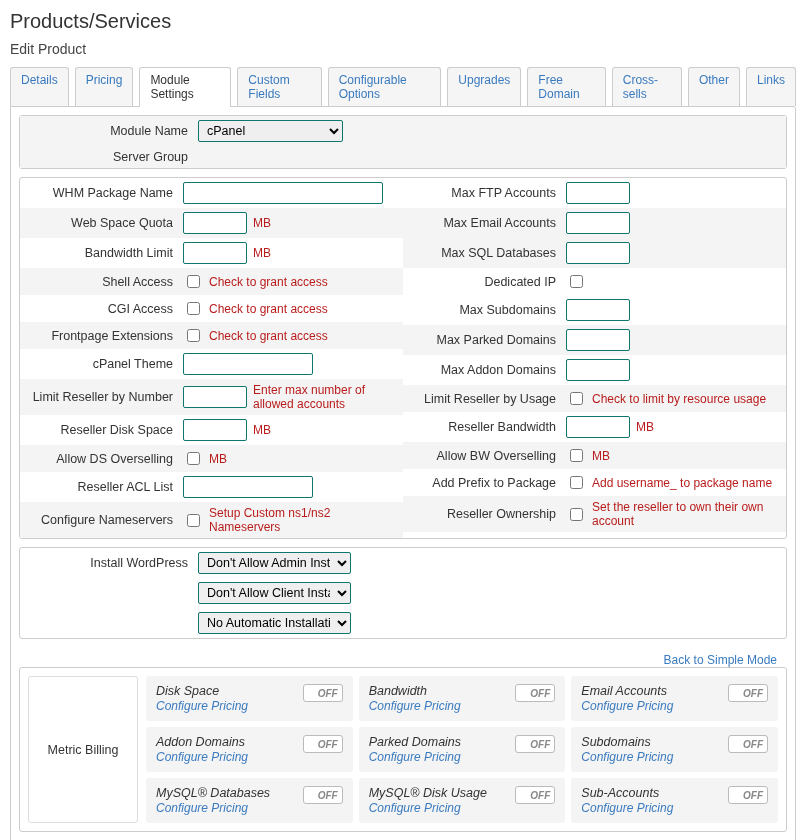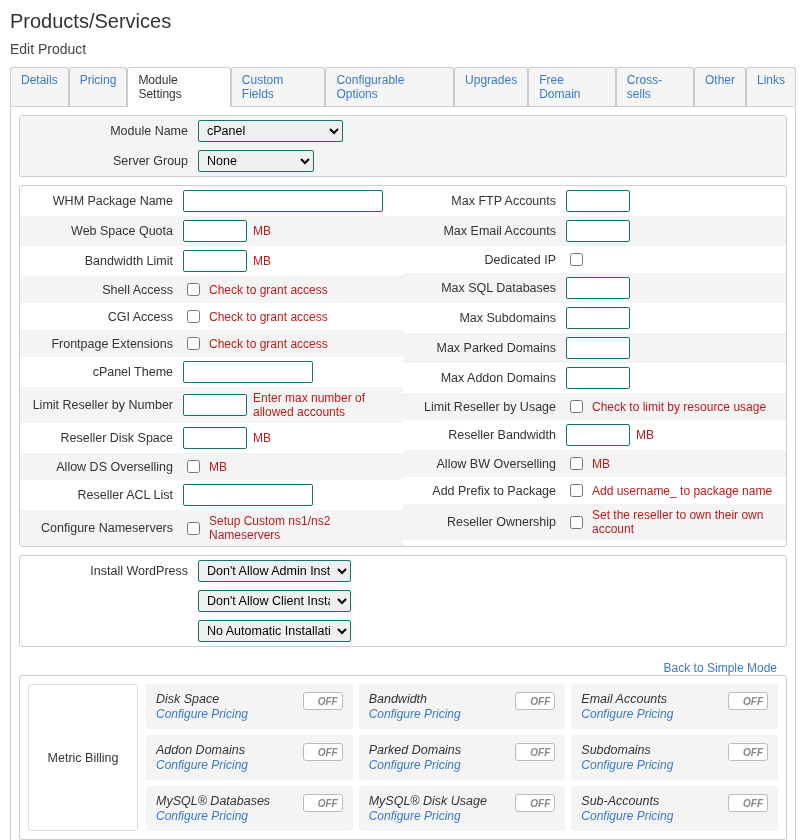--- a/index.html
+++ b/index.html
@@ -18,21 +18,21 @@
     margin: 0 0 8px 0;
     color: #333;
   }
   .subtitle {
     font-size: 14px;
     color: #444;
     margin-bottom: 10px;
   }
   .tabs {
     display: flex;
-    gap: 0;
+    gap: 6px;
     margin-bottom: 0;
   }
   .tab {
     border: 1px solid #ccc;
     border-bottom: none;
     background: #f5f5f5;
     padding: 5px 10px;
     font-size: 12px;
     color: #3a7abf;
     cursor: pointer;
@@ -182,25 +182,20 @@
     <div class="row alt">
       <div class="label-col">Module Name</div>
       <div class="val-col">
         <select class="module-sel">
           <option>cPanel</option>
         </select>
       </div>
     </div>
     <div class="row alt">
       <div class="label-col">Server Group</div>
-      <div class="val-col">
-        <select class="server-sel">
-          <option>None</option>
-        </select>
-      </div>
     </div>
   </div>
 
   <div class="subpanel two-col">
     <div class="col-half">
       <div class="row">
         <div class="label-col">WHM Package Name</div>
         <div class="val-col">
             <input type="text" class="text-wide" value="" style="">
           </div>
@@ -288,30 +283,30 @@
         <div class="val-col">
             <input type="text" class="text-short" value="" style="">
           </div>
       </div>
       <div class="row alt">
         <div class="label-col">Max Email Accounts</div>
         <div class="val-col">
             <input type="text" class="text-short" value="" style="">
           </div>
       </div>
+      <div class="row alt">
+        <div class="label-col">Max SQL Databases</div>
+        <div class="val-col">
+            <input type="text" class="text-short" value="" style="">
+          </div>
+      </div>
       <div class="row">
         <div class="label-col">Dedicated IP</div>
         <div class="val-col">
             <input type="checkbox" style="">
-          </div>
-      </div>
-      <div class="row alt">
-        <div class="label-col">Max SQL Databases</div>
-        <div class="val-col">
-            <input type="text" class="text-short" value="" style="">
           </div>
       </div>
       <div class="row">
         <div class="label-col">Max Subdomains</div>
         <div class="val-col">
             <input type="text" class="text-short" value="" style="">
           </div>
       </div>
       <div class="row alt">
         <div class="label-col">Max Parked Domains</div>

